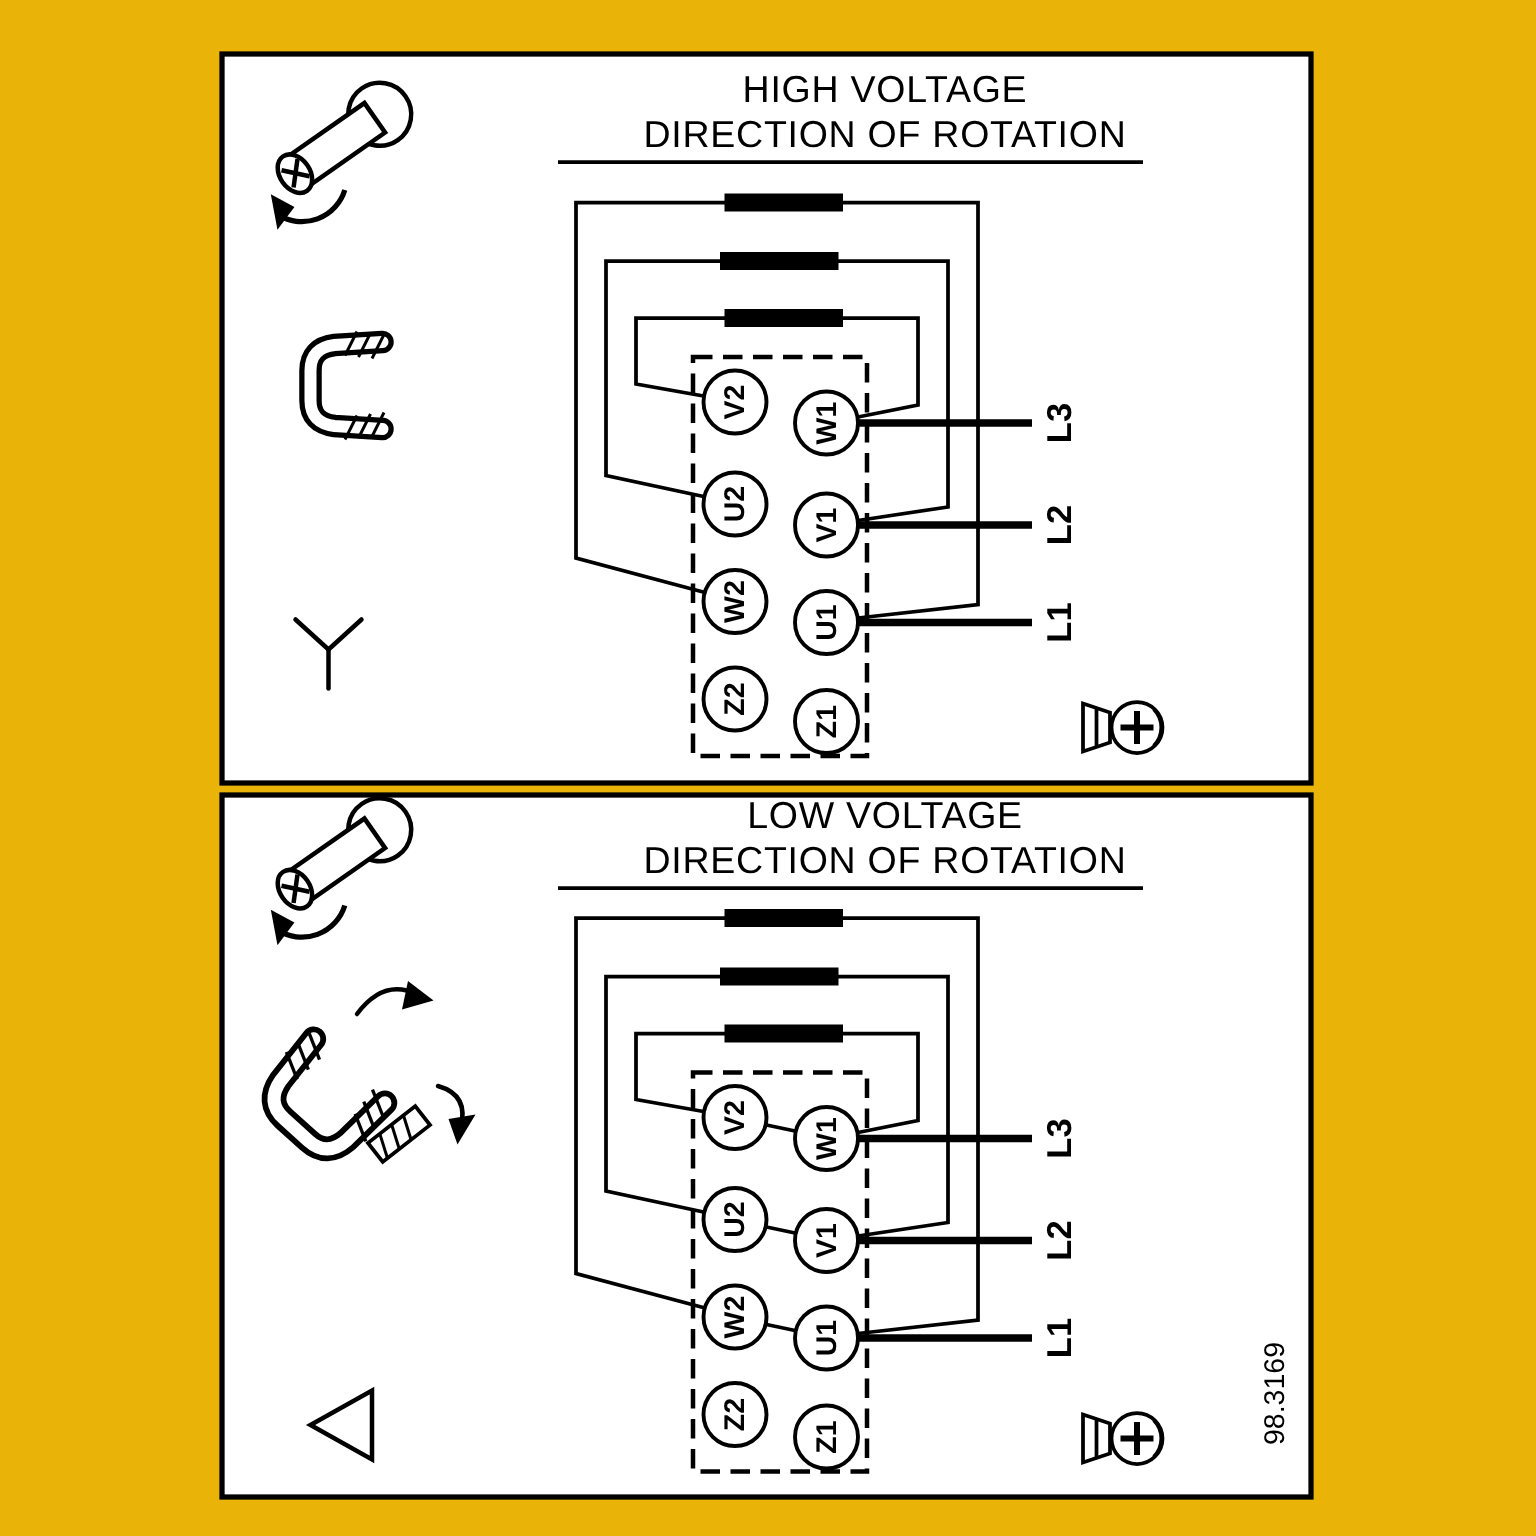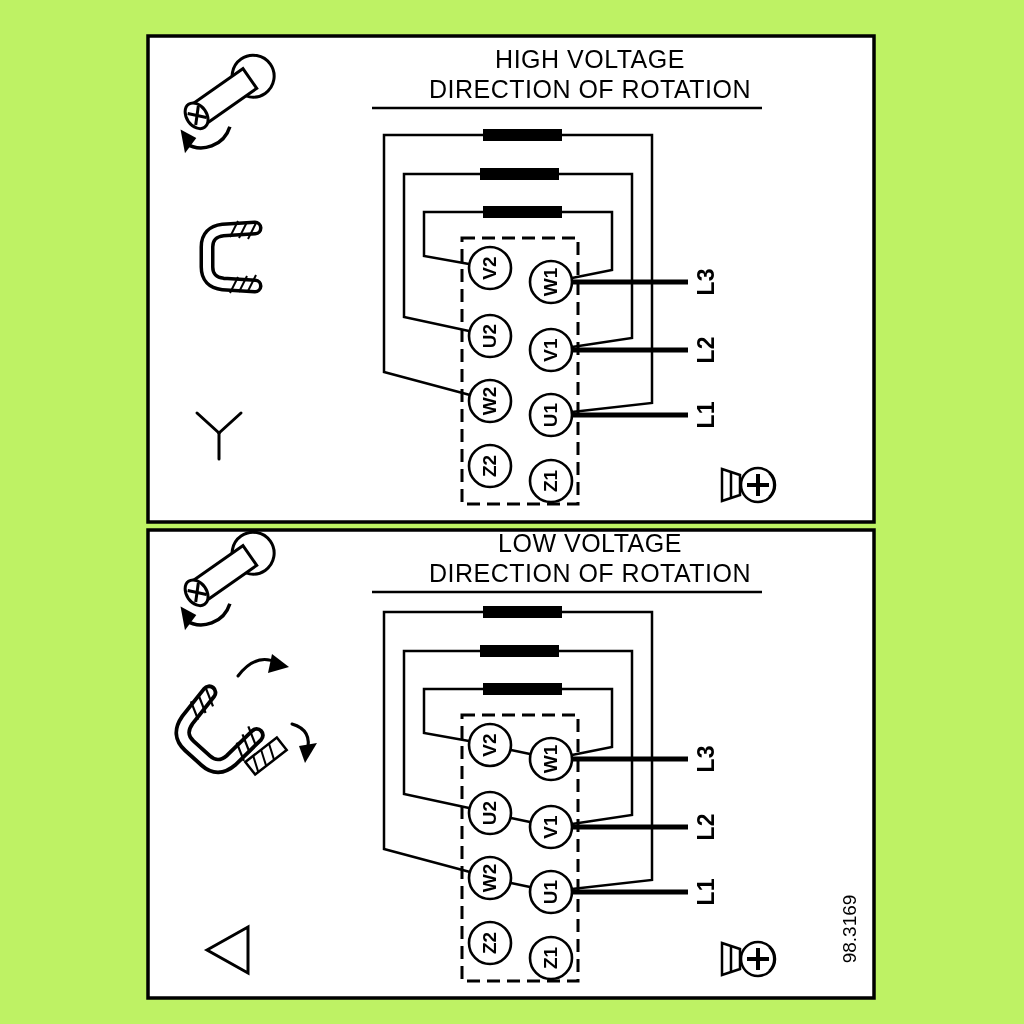--- a/index.html
+++ b/index.html
@@ -1,16 +1,16 @@
 <!DOCTYPE html>
 <html><head>
 <meta charset="utf-8">
 <style>
   html, body { margin:0; padding:0; background:#ffffff; }
-  .stage { position:relative; width:1024px; height:1024px; background:#bef264; overflow:hidden; }
+  .stage { position:relative; width:1024px; height:1024px; background:#eab308; overflow:hidden; }
   svg { display:block; }
   text { font-family:"Liberation Sans","DejaVu Sans",sans-serif; fill:#000; }
   .t-title { font-size:25px; letter-spacing:0.5px; }
   .t-term  { font-size:19px; font-weight:bold; }
   .t-line  { font-size:23px; font-weight:bold; }
   .t-ref   { font-size:19px; }
   .ln    { stroke:#000; fill:none; stroke-width:2.5; }
   .ln3   { stroke:#000; fill:none; stroke-width:3; stroke-linecap:round; }
   .thick { stroke:#000; fill:none; stroke-width:5; }
   .outline { fill:#fff; stroke:#000; stroke-width:2.6; }

